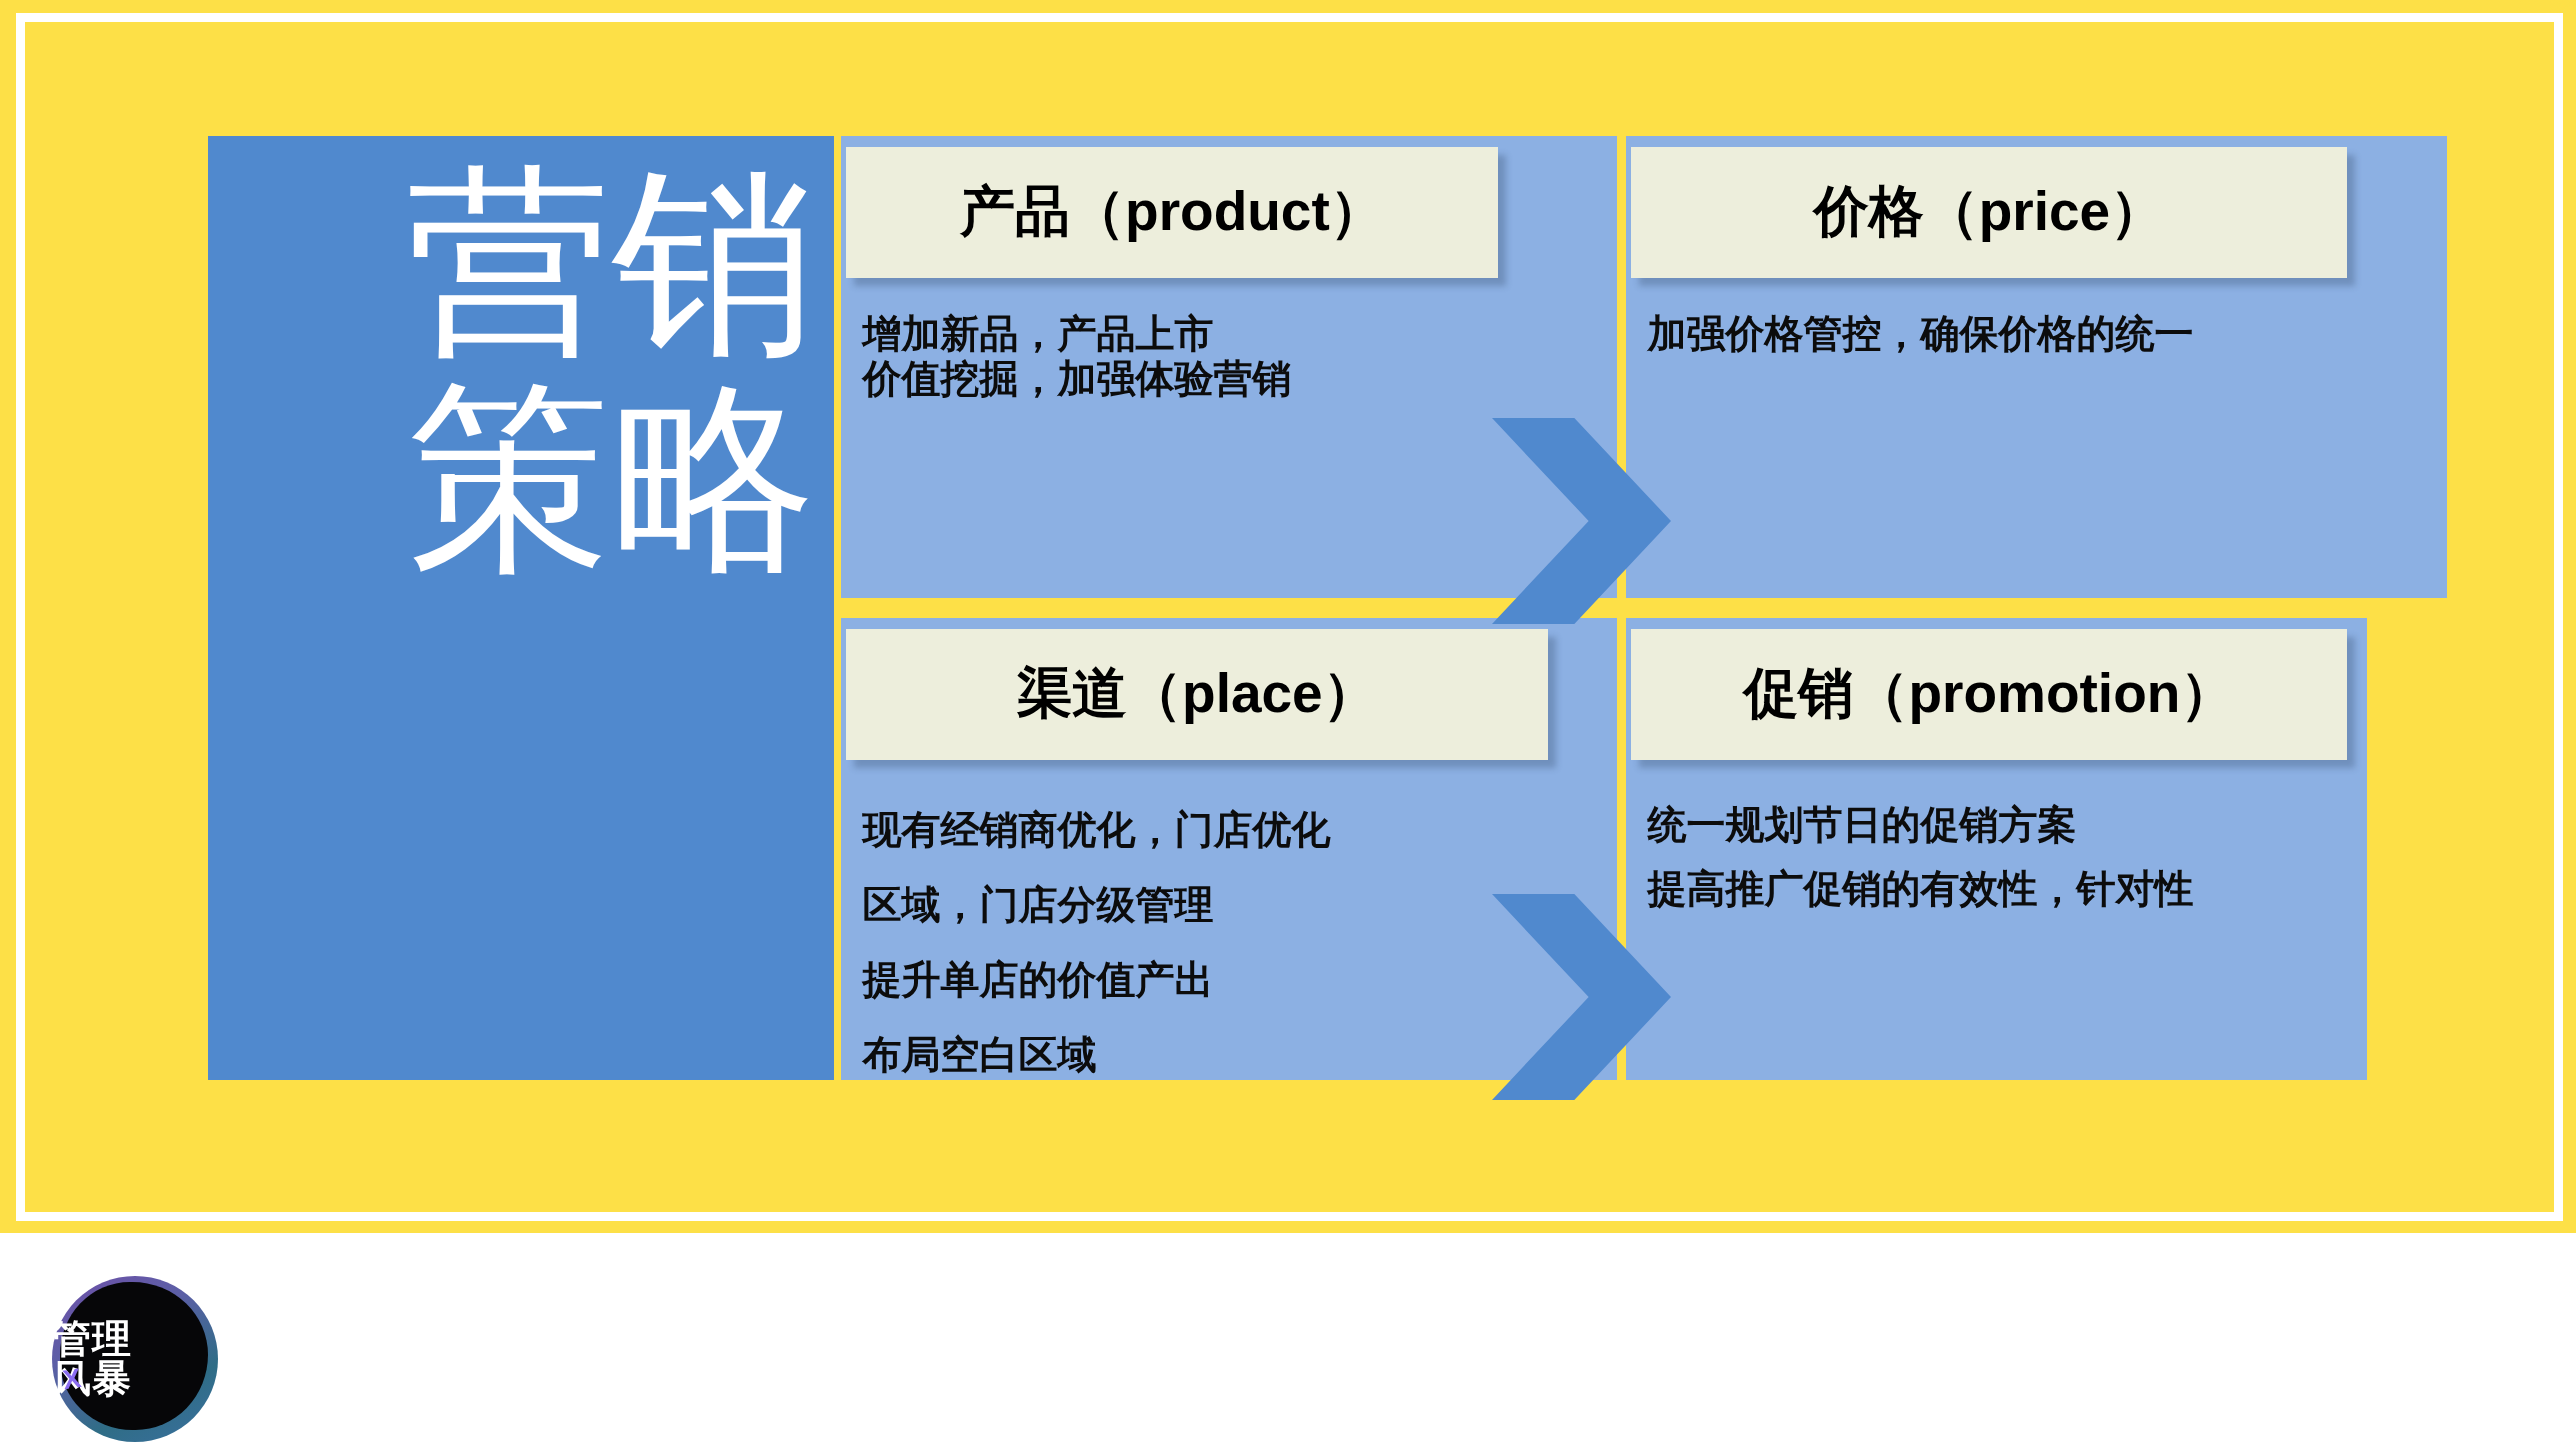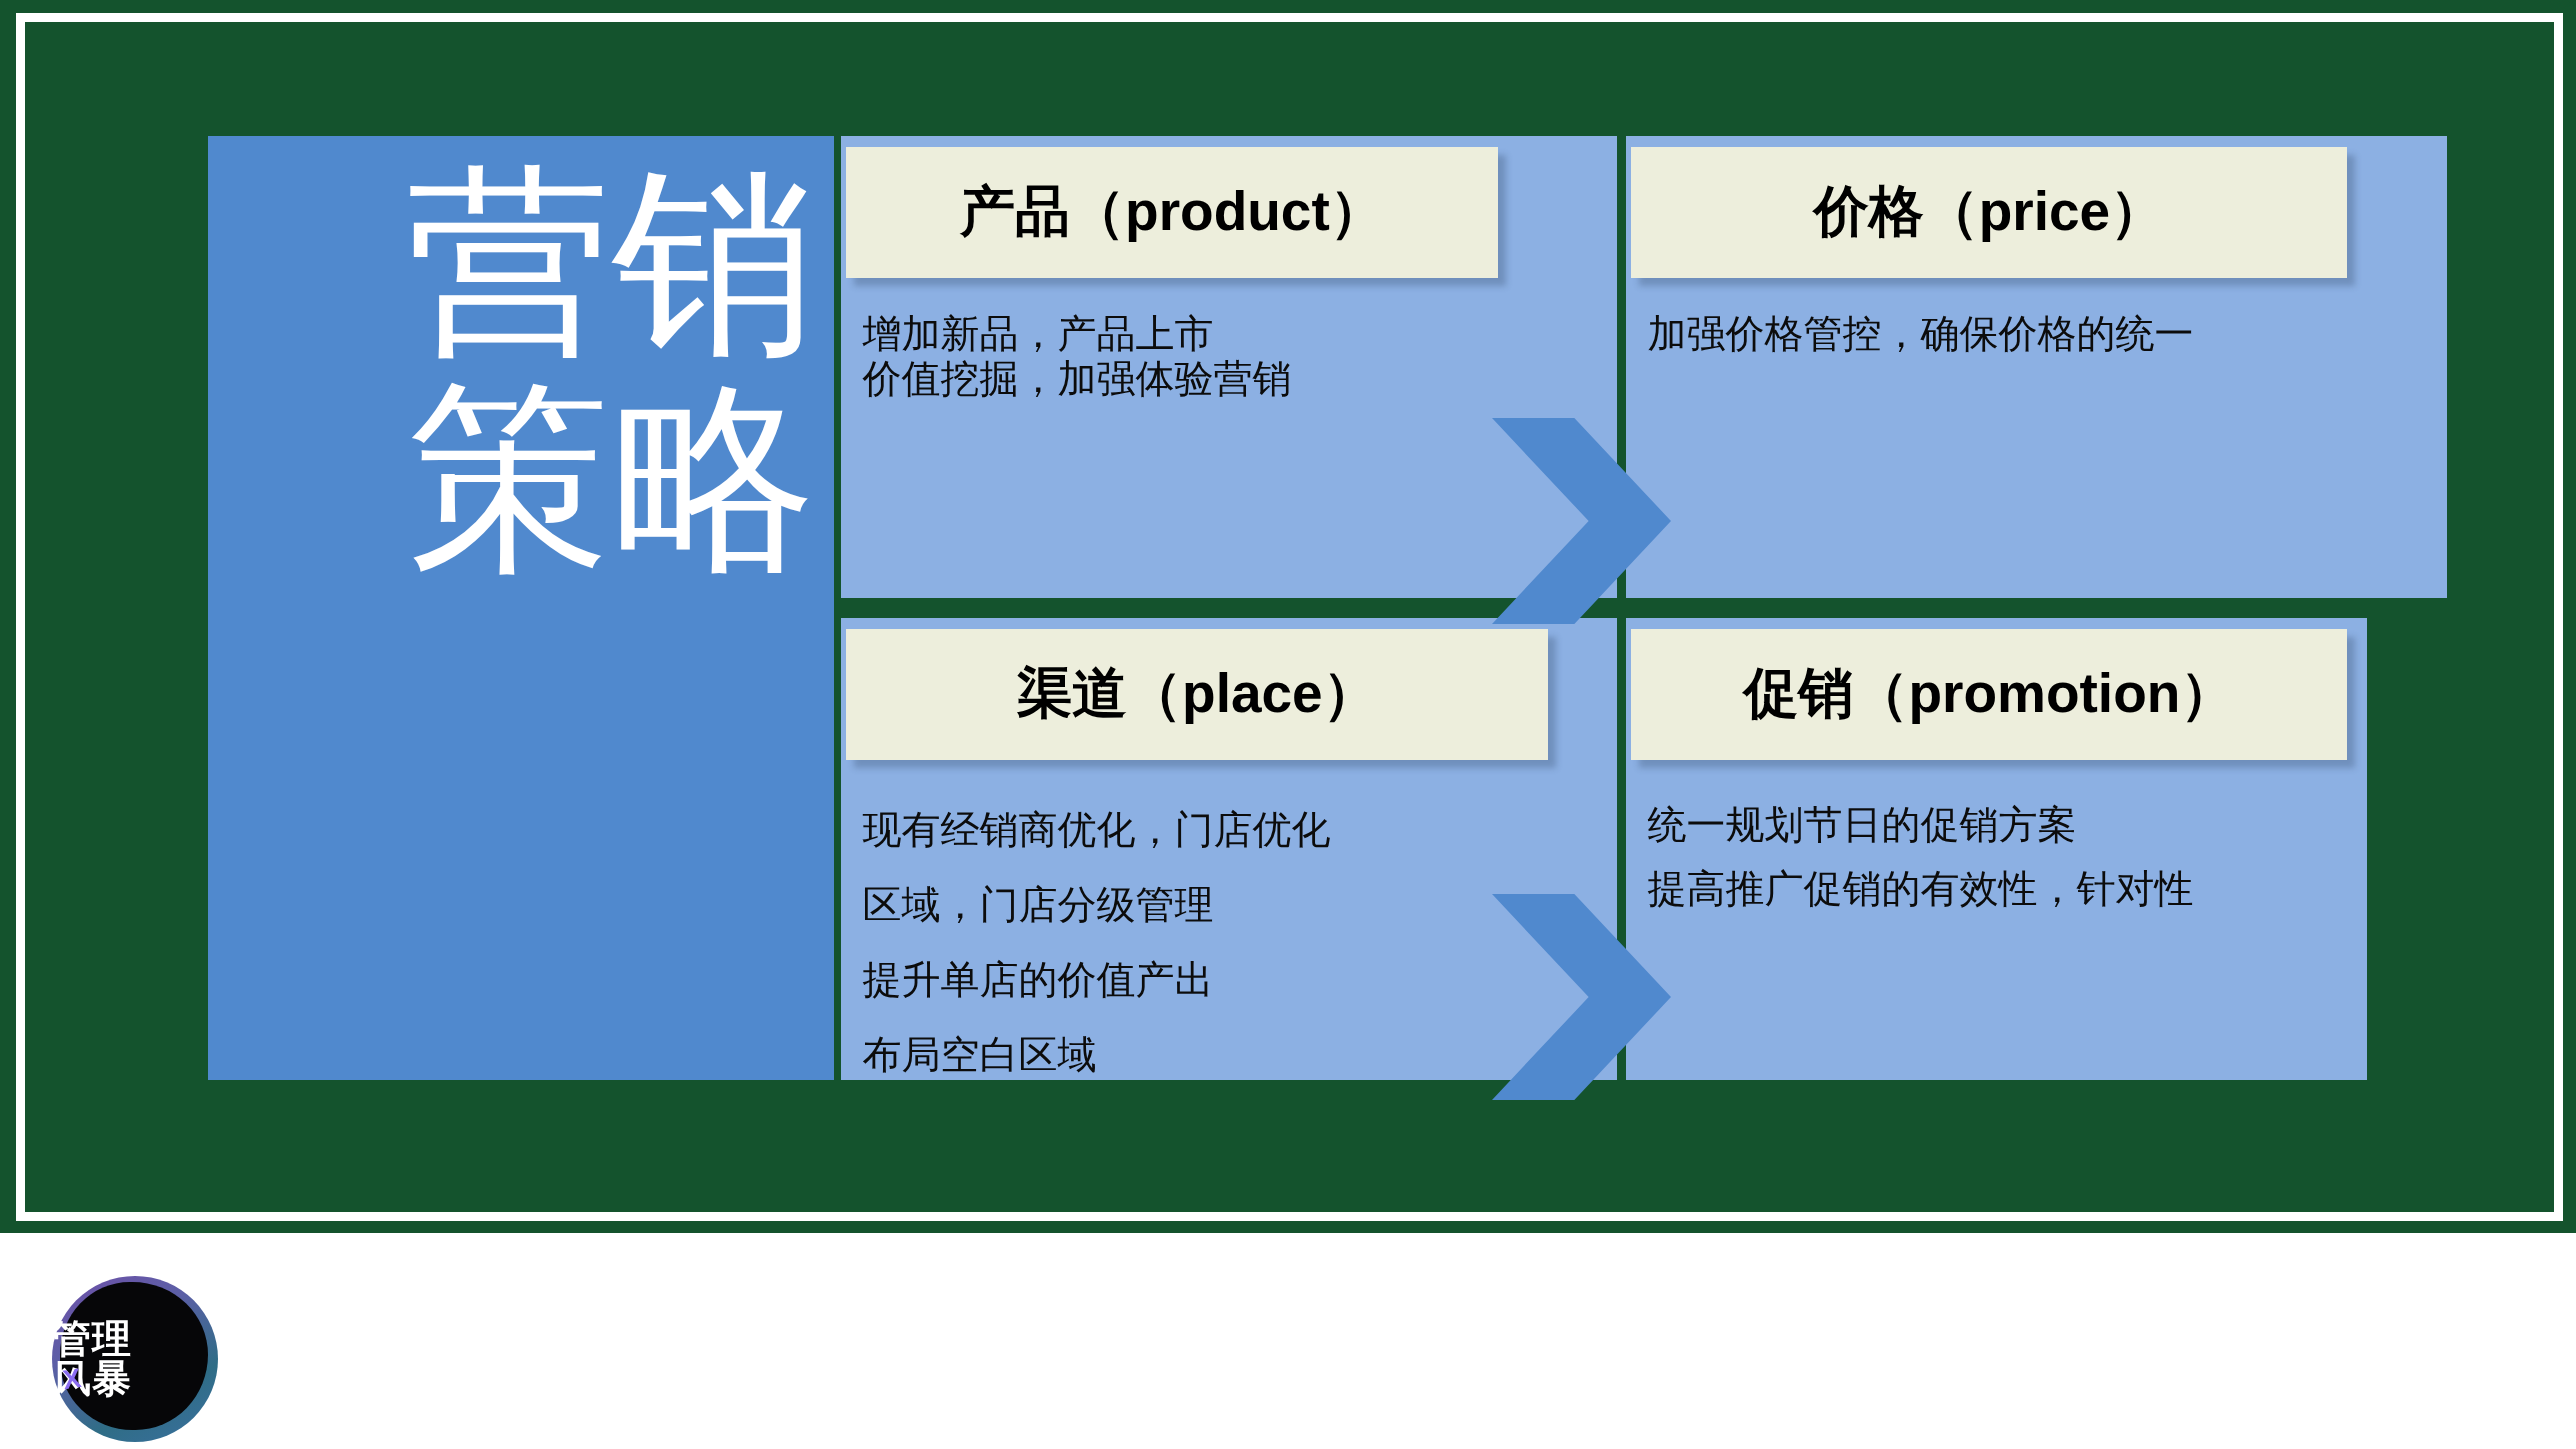--- a/index.html
+++ b/index.html
@@ -14,21 +14,21 @@
     font-family: "Liberation Sans", "DejaVu Sans", sans-serif;
   }
 
   
   #slide {
     position: absolute;
     left: 0;
     top: 0;
     width: 2576px;
     height: 1233px;
-    background: #14532d;
+    background: #fde047;
   }
   
   #frame {
     position: absolute;
     left: 16px;
     top: 12.5px;
     width: 2547px;
     height: 1208px;
     border: 9px solid #ffffff;
     box-sizing: border-box;
@@ -94,20 +94,21 @@
     white-space: nowrap;
     letter-spacing: 0px;
   }
 
   .quad-body {
     position: absolute;
     left: 21.5px;
     right: 14.3px;
     top: 175px;
     color: #0c0c0c;
+    font-weight: bold;
   }
   .body-line {
     font-size: 39px;
     white-space: nowrap;
   }
   
   .tight .body-line  { line-height: 1.16; }
   
   .loose .body-line  { line-height: 1.92; }
   .semi .body-line   { line-height: 1.64; }

